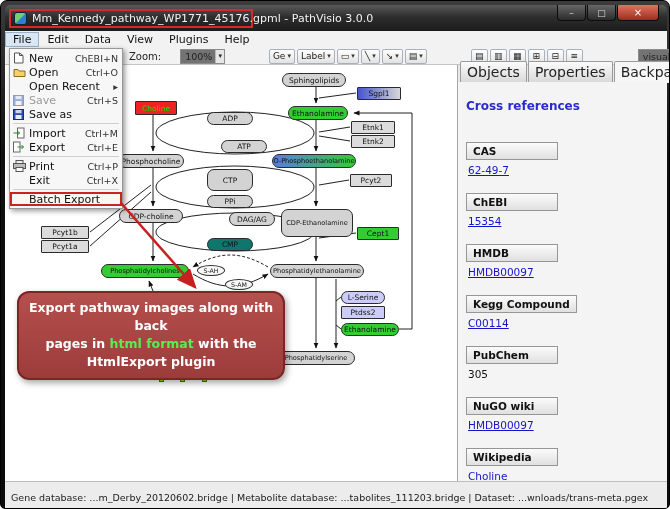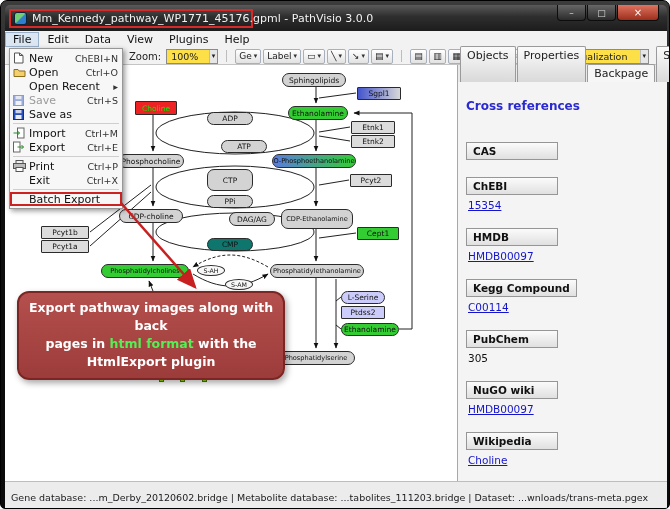--- a/index.html
+++ b/index.html
@@ -16,23 +16,23 @@
   .wbtn{width:29px;height:16px;margin-left:1px;display:flex;align-items:center;justify-content:center;
         font-size:9px;color:#ddd;background:linear-gradient(#676767,#2b2b2b);border:1px solid #0d0d0d;
         border-top:none;border-radius:0 0 4px 4px;box-sizing:border-box;cursor:default;}
   .wbtn.close{width:42px;background:linear-gradient(#e0735f,#9c2e1e);color:#fff;font-size:10px;}
   
   .menubar{position:absolute;left:4px;top:30px;width:662px;height:17px;background:#f2f2f2;border-bottom:1px solid #d0d0d0;
            display:flex;align-items:center;font-size:11px;color:#111;}
   .mitem{padding:1px 8px;}
   .mitem.active{background:#dbe6f3;border:1px solid #9ab0c8;padding:0 7px;}
   .toolbar{position:absolute;left:4px;top:47px;width:662px;height:17px;background:#f2f2f2;border-bottom:1px solid #c4c4c4;
-           display:flex;align-items:center;gap:3px;padding-left:124px;box-sizing:border-box;font-size:10px;color:#222;}
+           display:flex;align-items:center;gap:17px;padding-left:124px;box-sizing:border-box;font-size:10px;color:#222;}
   .tb-label{margin-right:2px;}
-  .combo{border:1px solid #8b8b8b;background:#fde047;height:13px;display:flex;align-items:center;padding:0 0 0 4px;font-size:9.5px;gap:3px;}
+  .combo{border:1px solid #8b8b8b;background:#737373;height:13px;display:flex;align-items:center;padding:0 0 0 4px;font-size:9.5px;gap:3px;}
   .combo .caret{font-size:7px;background:#e6e6e6;border-left:1px solid #bbb;padding:0 2px;height:100%;display:flex;align-items:center;}
   .combo.zoom{width:46px;justify-content:space-between;}
   .combo.viz{width:80px;justify-content:space-between;margin-left:38px;}
   .tb-sep{width:1px;height:12px;background:#bdbdbd;margin:0 5px;}
   .tb-group{display:flex;gap:2px;}
   .tbtn{border:1px solid #a8b0bd;background:linear-gradient(#ffffff,#e2e2e2);height:13px;padding:0 3px;display:flex;
         align-items:center;font-size:9px;gap:2px;border-radius:2px;}
   .tbtn.sq{width:15px;justify-content:center;padding:0;}
   .tcaret{font-size:7px;color:#333;}
   
@@ -46,21 +46,21 @@
   .ellipse{border-radius:50%;font-size:6.3px;}
   .rect{border-radius:1px;}
   .pnode.selected{box-shadow:0 0 0 1px #7a1010;}
   .handle{position:absolute;width:5px;height:5px;background:#8ce600;border:1px solid #4d7a00;box-sizing:border-box;}
   .h-nw{left:-4px;top:-4px}.h-n{left:50%;margin-left:-3px;top:-4px}.h-ne{right:-4px;top:-4px}
   .h-w{left:-4px;top:50%;margin-top:-3px}.h-e{right:-4px;top:50%;margin-top:-3px}
   .h-sw{left:-4px;bottom:-4px}.h-s{left:50%;margin-left:-3px;bottom:-4px}.h-se{right:-4px;bottom:-4px}
   
   .sidebar{position:absolute;left:457px;top:64px;width:209px;height:416px;background:#f2f2f2;box-sizing:border-box;}
   .tabs{display:flex;height:17px;align-items:flex-end;padding-left:2px;border-bottom:1px solid #9a9a9a;background:#e9e9e9;}
-  .tab{font-size:11px;padding:2px 6px 20px 6px;border:1px solid #9a9a9a;border-bottom:none;margin-right:1px;
+  .tab{font-size:14px;padding:2px 6px 2px 6px;border:1px solid #9a9a9a;border-bottom:none;margin-right:1px;
        background:linear-gradient(#fbfbfb,#d9d9d9);border-radius:2px 2px 0 0;color:#222;}
   .tab.active{background:#f6f6f6;position:relative;top:1px;padding-bottom:3px;}
   .backpage{position:absolute;left:0;top:17px;right:0;bottom:0;background:#f4f4f4;overflow:hidden;}
   .bp-heading{color:#2a2ad0;font-weight:bold;font-size:12px;margin:17px 0 27px 8px;}
   .bp-sec{margin:0 0 15px 8px;}
   .bp-head{display:inline-block;min-width:78px;background:linear-gradient(#fbfbfb,#e0e0e0);border:1px solid #969696;
            font-weight:bold;font-size:10.5px;padding:2px 6px;color:#111;}
   .bp-val{margin:4px 0 0 2px;font-size:10.5px;color:#111;}
   .bp-val.link{color:#1414cc;text-decoration:underline;cursor:pointer;}
   
@@ -214,21 +214,21 @@
         <div class="pnode rect" style="left: 346px; top: 56px; width: 44px; height: 13px; background: rgb(220, 220, 220);">Etnk1</div>
         <div class="pnode rect" style="left: 346px; top: 70px; width: 44px; height: 13px; background: rgb(220, 220, 220);">Etnk2</div>
         <div class="pnode pill" style="left: 216px; top: 75px; width: 46px; height: 13px; background: rgb(211, 211, 211);">ATP</div>
         <div class="pnode pill" style="left: 113px; top: 89px; width: 66px; height: 14px; background: rgb(211, 211, 211);">Phosphocholine</div>
         <div class="pnode pill long" style="left: 267px; top: 89px; width: 84px; height: 14px; background: linear-gradient(90deg, rgb(91, 123, 224), rgb(51, 204, 51));">O-Phosphoethanolamine</div>
         <div class="pnode pill" style="left: 202px; top: 104px; width: 46px; height: 22px; background: rgb(211, 211, 211);">CTP</div>
         <div class="pnode rect" style="left: 345px; top: 109px; width: 42px; height: 13px; background: rgb(220, 220, 220);">Pcyt2</div>
         <div class="pnode pill" style="left: 202px; top: 130px; width: 46px; height: 13px; background: rgb(211, 211, 211);">PPi</div>
         <div class="pnode pill" style="left: 114px; top: 144px; width: 64px; height: 14px; background: rgb(211, 211, 211);">CDP-choline</div>
         <div class="pnode pill" style="left: 224px; top: 147px; width: 46px; height: 14px; background: rgb(211, 211, 211);">DAG/AG</div>
-        <div class="pnode pill long" style="left: 276px; top: 144px; width: 72px; height: 20px; background: rgb(211, 211, 211);">CDP-Ethanolamine</div>
+        <div class="pnode pill long" style="left: 276px; top: 144px; width: 72px; height: 28px; background: rgb(211, 211, 211);">CDP-Ethanolamine</div>
         <div class="pnode rect" style="left: 352px; top: 162px; width: 42px; height: 13px; background: rgb(51, 204, 51);">Cept1</div>
         <div class="pnode rect" style="left: 36px; top: 161px; width: 48px; height: 13px; background: rgb(220, 220, 220);">Pcyt1b</div>
         <div class="pnode rect" style="left: 36px; top: 175px; width: 48px; height: 13px; background: rgb(220, 220, 220);">Pcyt1a</div>
         <div class="pnode pill" style="left: 202px; top: 173px; width: 46px; height: 13px; background: #0f766e;">CMP</div>
         <div class="pnode pill long" style="left: 96px; top: 199px; width: 88px; height: 14px; background: rgb(51, 204, 51);">Phosphatidylcholines</div>
         <div class="pnode ellipse" style="left: 192px; top: 200px; width: 28px; height: 11px; background: rgb(247, 247, 247);">S-AH</div>
         <div class="pnode ellipse" style="left: 220px; top: 214px; width: 28px; height: 11px; background: rgb(247, 247, 247);">S-AM</div>
         <div class="pnode pill long" style="left: 265px; top: 199px; width: 94px; height: 14px; background: rgb(211, 211, 211);">Phosphatidylethanolamine</div>
         <div class="pnode pill" style="left: 336px; top: 226px; width: 44px; height: 13px; background: rgb(204, 204, 250);">L-Serine</div>
         <div class="pnode rect" style="left: 336px; top: 241px; width: 44px; height: 13px; background: rgb(204, 204, 250);">Ptdss2</div>
@@ -241,21 +241,21 @@
   <div class="sidebar">
     <div class="tabs">
         <div class="tab">Objects</div>
         <div class="tab">Properties</div>
         <div class="tab active">Backpage</div>
         <div class="tab">Search</div>
       </div>
     <div class="backpage">
       <div class="bp-heading">Cross references</div>
       <div class="bp-sections">
-          <div class="bp-sec"><div class="bp-head">CAS</div></div>
+          <div class="bp-sec"><div class="bp-head">CAS</div><div class="bp-val link">62-49-7</div></div>
           <div class="bp-sec"><div class="bp-head">ChEBI</div><div class="bp-val link">15354</div></div>
           <div class="bp-sec"><div class="bp-head">HMDB</div><div class="bp-val link">HMDB00097</div></div>
           <div class="bp-sec"><div class="bp-head">Kegg Compound</div><div class="bp-val link">C00114</div></div>
           <div class="bp-sec"><div class="bp-head">PubChem</div><div class="bp-val">305</div></div>
           <div class="bp-sec"><div class="bp-head">NuGO wiki</div><div class="bp-val link">HMDB00097</div></div>
           <div class="bp-sec"><div class="bp-head">Wikipedia</div><div class="bp-val link">Choline</div></div>
         </div>
 
     </div>
   </div>

